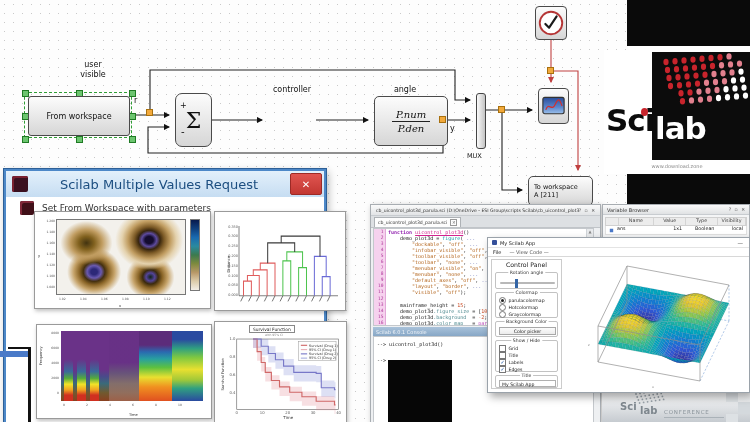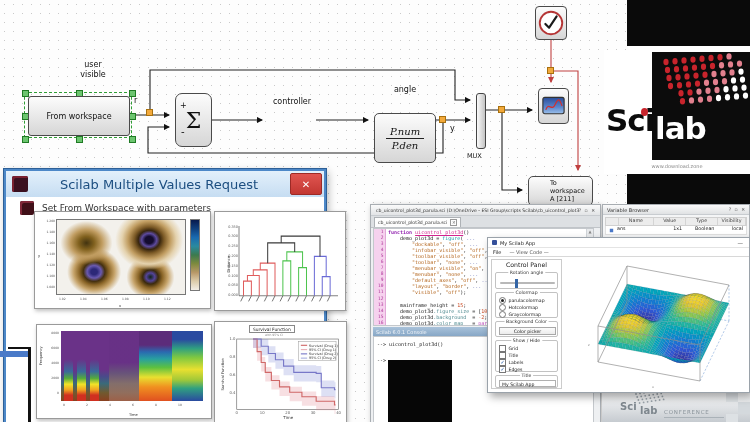--- a/index.html
+++ b/index.html
@@ -103,24 +103,24 @@
     <div class="hd" style="left:101px;top:40px"></div>
   </div>
   <div class="abs blklabel" style="left:134px;top:96px;font-size:8px;z-index:2">r</div>
 
   <div class="abs blk" style="left:175px;top:93px;width:37px;height:54px;border-radius:7px">
     <span style="font-family:'DejaVu Serif',serif;font-size:22px">Σ</span>
     <span class="abs" style="left:4px;top:7px;font-size:8px">+</span>
     <span class="abs" style="left:5px;top:32px;font-size:10px">-</span>
   </div>
 
-  <div class="abs blklabel" style="left:268px;top:97px;width:48px">controller</div>
+  <div class="abs blklabel" style="left:268px;top:85px;width:48px">controller</div>
 
   <div class="abs blklabel" style="left:374px;top:85px;width:62px">angle</div>
-  <div class="abs blk" style="left:374px;top:113px;width:62px;height:50px;flex-direction:column">
+  <div class="abs blk" style="left:374px;top:96px;width:74px;height:50px;flex-direction:column">
     <div style="font-family:'DejaVu Serif',serif;font-style:italic;font-size:10px;padding:1px 4px;border-bottom:1px solid #222">P.num</div>
     <div style="font-family:'DejaVu Serif',serif;font-style:italic;font-size:10px;padding:1px 4px">P.den</div>
   </div>
   <div class="abs blklabel" style="left:450px;top:124px;font-size:8px">y</div>
 
   <div class="abs" style="left:476px;top:93px;width:10px;height:56px;border:1px solid #444;border-radius:3px;
        background:linear-gradient(90deg,#fafafa,#c4c4c4);z-index:2"></div>
   <div class="abs blklabel" style="left:467px;top:152px;font-size:6.5px">MUX</div>
 
   <div class="abs blk" style="left:535px;top:6px;width:32px;height:34px;border-radius:4px">
@@ -137,21 +137,21 @@
         <stop offset="0" stop-color="#2a4d9a"></stop>
             <stop offset="0.6" stop-color="#5b86cc"></stop>
             <stop offset="1" stop-color="#9cc0ea"></stop>
           </linearGradient>
         </defs>
       <rect x="3" y="4" width="22" height="17" rx="2" fill="url(#scg)" stroke="#333" stroke-width="1.2"></rect>
       <path d="M6,17 C9,8 12,20 16,11 S21,9 23,13" fill="none" stroke="#d03030" stroke-width="1.3"></path>
     </svg>
   </div>
 
-  <div class="abs blk" style="left:528px;top:176px;width:65px;height:30px;flex-direction:column;align-items:flex-start;padding-left:21px">
+  <div class="abs blk" style="left:528px;top:176px;width:65px;height:30px;flex-direction:column;align-items:flex-start;padding-left:5px">
     <div style="font-size:6.5px">To workspace</div>
     <div style="font-size:6.5px">A [211]</div>
   </div>
 
   <div class="abs jn" style="left:146px;top:109px"></div>
   <div class="abs jn" style="left:439px;top:116px"></div>
   <div class="abs jn" style="left:498px;top:106px"></div>
   <div class="abs jn" style="left:547px;top:67px"></div>
 
   <div class="abs" style="left:627px;top:0;width:123px;height:46px;background:#0a0a0a;z-index:2"></div>

